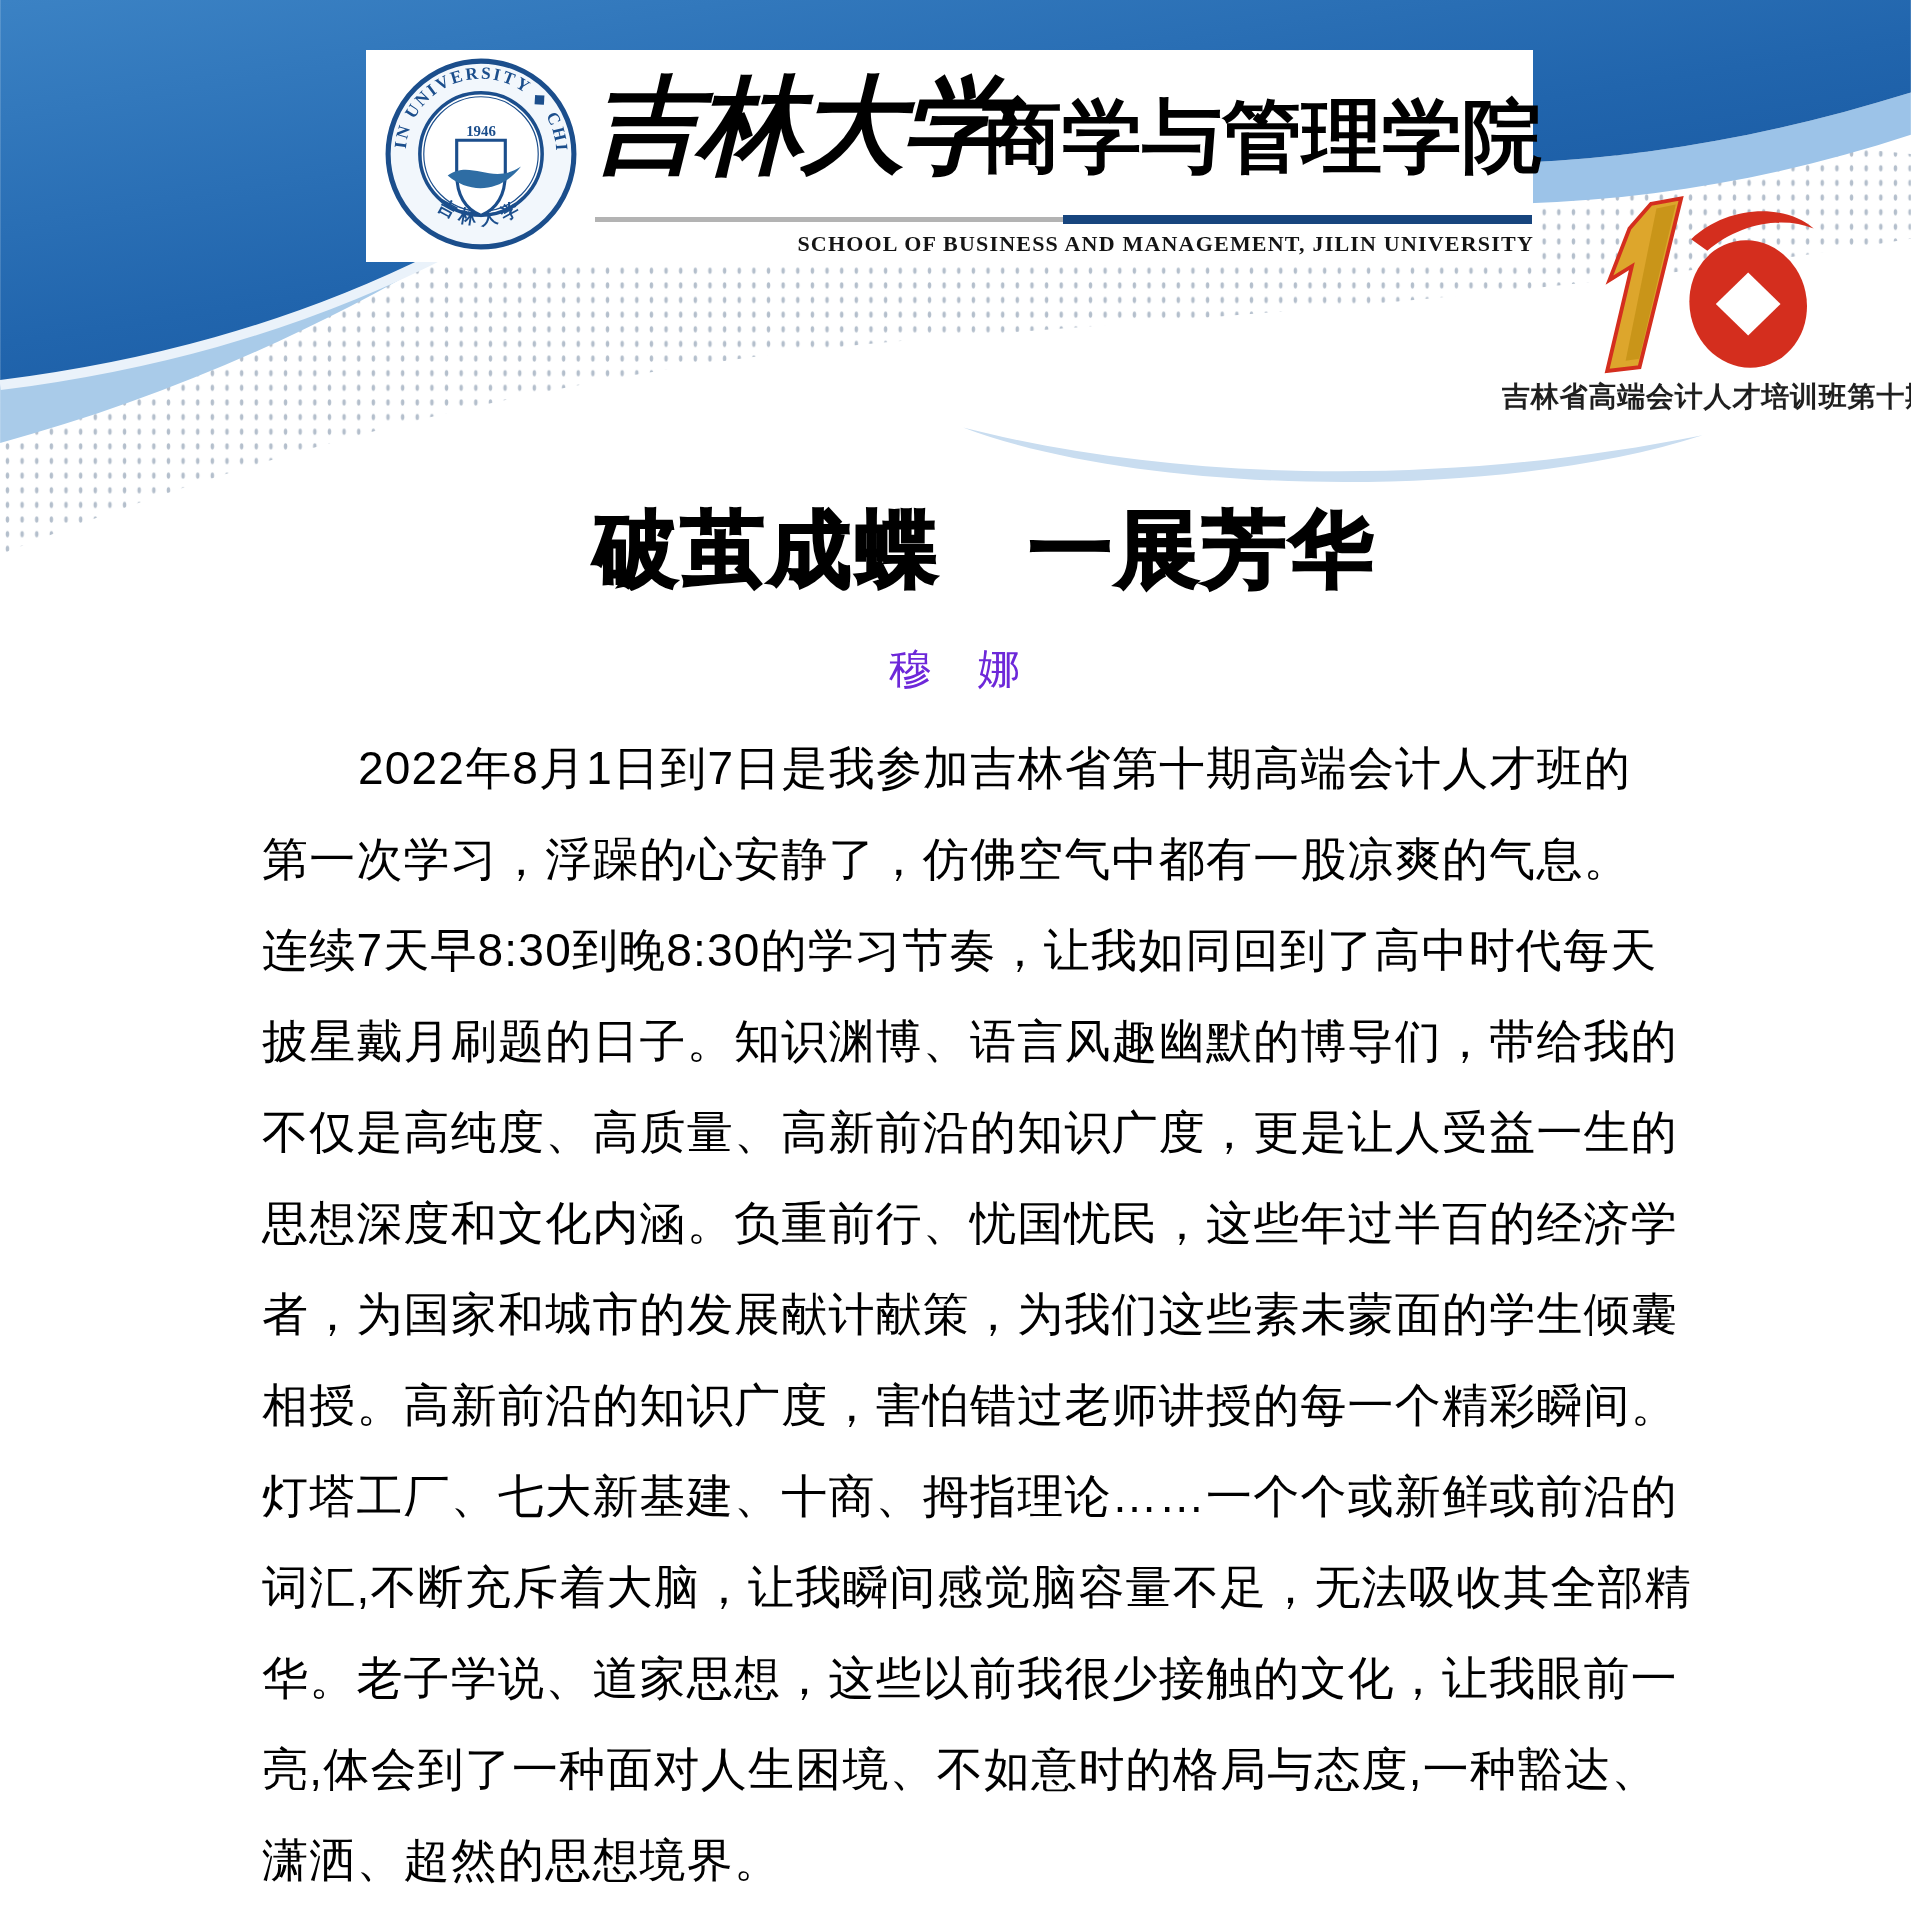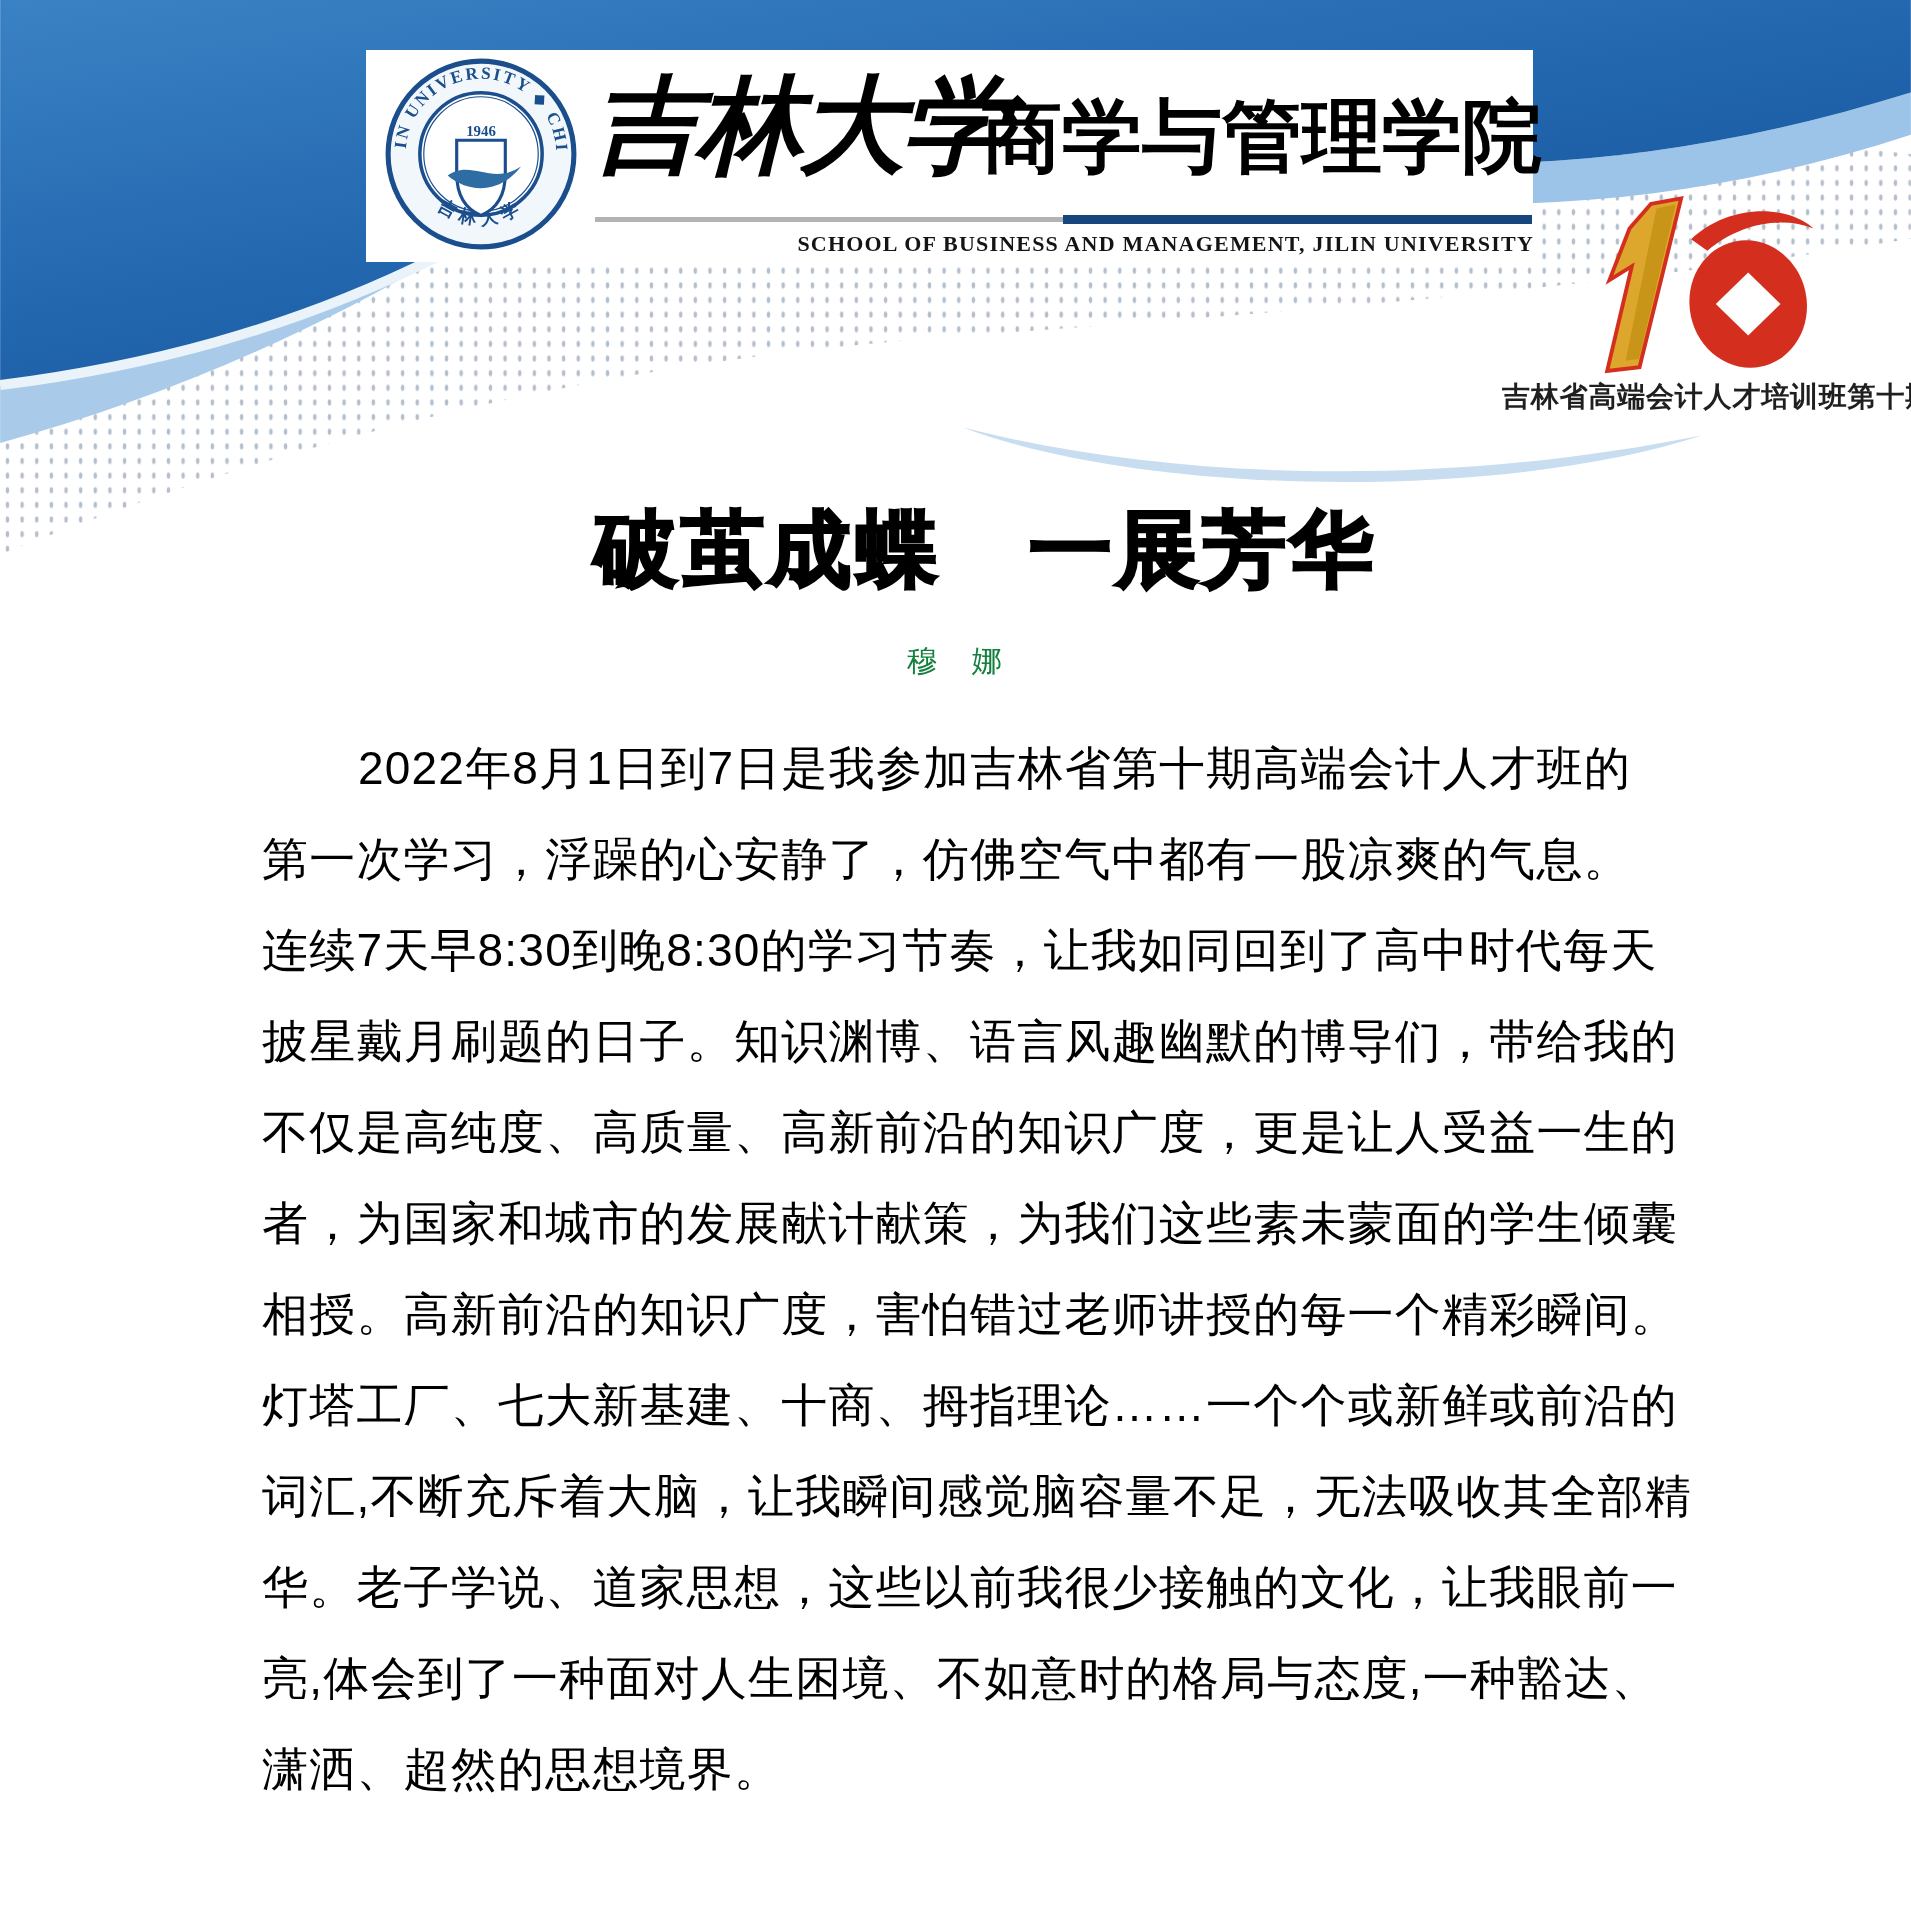--- a/index.html
+++ b/index.html
@@ -45,21 +45,21 @@
     white-space:nowrap;letter-spacing:0.8px;
   }
 
   .doc-title{
     position:absolute;left:0;top:495px;width:100%;
     text-align:center;font-size:83px;font-weight:900;color:#000;
     letter-spacing:3.9px;-webkit-text-stroke:2.7px #000;white-space:nowrap;padding-left:30px;
   }
   .doc-author{
     position:absolute;left:0;top:641px;width:100%;
-    text-align:center;font-size:30px;font-weight:500;color:#15803d;
+    text-align:center;font-size:42px;font-weight:500;color:#6d28d9;
     letter-spacing:2.3px;white-space:nowrap;
   }
 
   .body-text{
     position:absolute;left:262px;top:723px;width:1398px;
     color:#000;
   }
   .line{
     font-size:46px;line-height:91px;letter-spacing:1.2px;
     white-space:nowrap;
@@ -145,20 +145,21 @@
   <div class="doc-title">破茧成蝶　一展芳华</div>
 
   <div class="doc-author">穆　娜</div>
 
   <div class="body-text">
     <div class="line indent">2022年8月1日到7日是我参加吉林省第十期高端会计人才班的</div>
     <div class="line">第一次学习，浮躁的心安静了，仿佛空气中都有一股凉爽的气息。</div>
     <div class="line">连续7天早8:30到晚8:30的学习节奏，让我如同回到了高中时代每天</div>
     <div class="line">披星戴月刷题的日子。知识渊博、语言风趣幽默的博导们，带给我的</div>
     <div class="line">不仅是高纯度、高质量、高新前沿的知识广度，更是让人受益一生的</div>
+    <div class="line">思想深度和文化内涵。负重前行、忧国忧民，这些年过半百的经济学</div>
     <div class="line">者，为国家和城市的发展献计献策，为我们这些素未蒙面的学生倾囊</div>
     <div class="line">相授。高新前沿的知识广度，害怕错过老师讲授的每一个精彩瞬间。</div>
     <div class="line">灯塔工厂、七大新基建、十商、拇指理论……一个个或新鲜或前沿的</div>
     <div class="line">词汇,不断充斥着大脑，让我瞬间感觉脑容量不足，无法吸收其全部精</div>
     <div class="line">华。老子学说、道家思想，这些以前我很少接触的文化，让我眼前一</div>
     <div class="line">亮,体会到了一种面对人生困境、不如意时的格局与态度,一种豁达、</div>
     <div class="line">潇洒、超然的思想境界。</div>
 
   </div>
 

